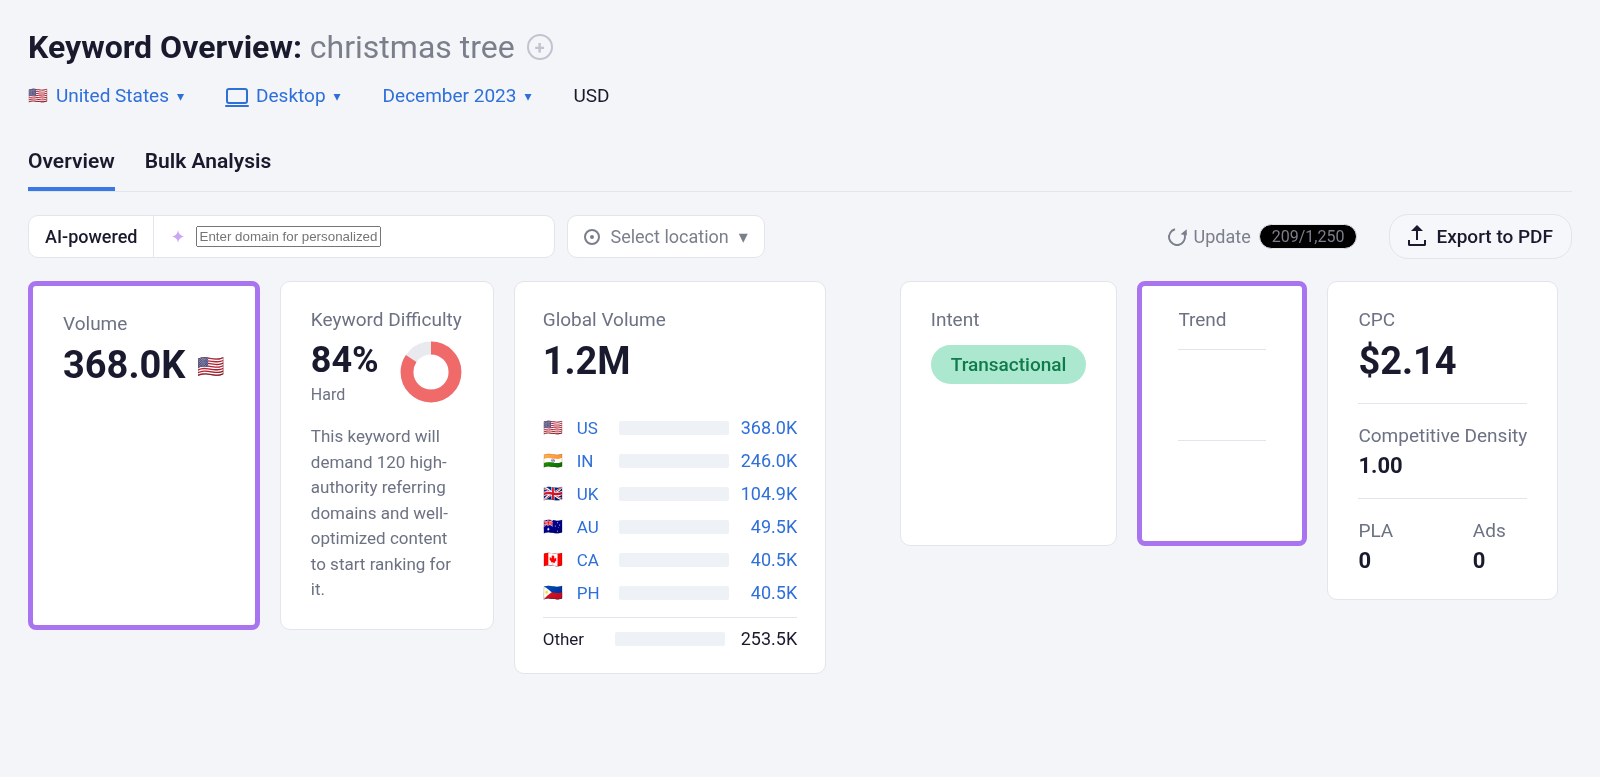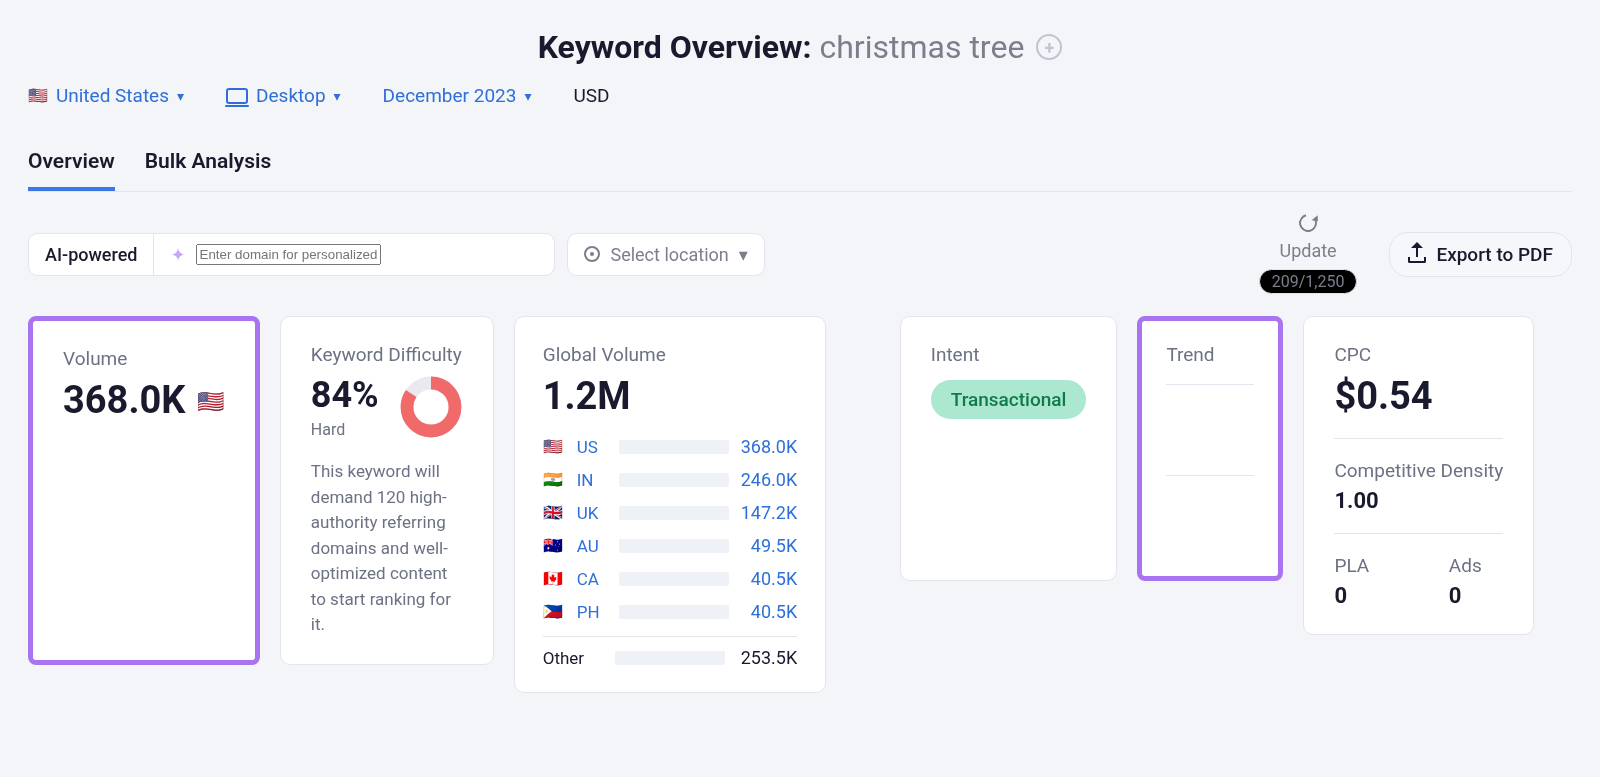--- a/index.html
+++ b/index.html
@@ -22,21 +22,21 @@
   body {
     margin: 0;
     font-family: -apple-system, BlinkMacSystemFont, "Segoe UI", Roboto, Helvetica, Arial, sans-serif;
     background: var(--bg-page);
     color: var(--text-dark);
     font-size: 16px;
     padding: 28px;
     width: 1600px;
   }
   
-  .header-row { display: flex; align-items: center; gap: 12px; justify-content: center; }
+  .header-row { display: flex; align-items: center; gap: 12px; }
   .page-title { font-size: 32px; font-weight: 700; margin: 0; }
   .keyword-name { font-weight: 400; color: var(--text-gray); }
   .plus-circle {
     width: 26px; height: 26px; border: 2px solid #bfc4d1; border-radius: 50%;
     display: inline-flex; align-items: center; justify-content: center;
     color: #bfc4d1; font-size: 18px; font-weight: 700; cursor: pointer;
   }
   .filters-row {
     display: flex; align-items: flex-end; gap: 42px; margin-top: 18px;
     font-size: 19px;
@@ -64,21 +64,21 @@
     display: inline-flex; align-items: center; gap: 10px; font-size: 18px; color: var(--text-gray);
     cursor: pointer;
   }
   .ai-wrap { display:flex; align-items:center; border:1px solid var(--border); background:#fff; border-radius:10px; overflow:hidden;justify-content:center; }
   .ai-wrap .ai-section { padding:10px 16px; border-right:1px solid var(--border); font-size:18px; color:var(--text-dark); font-weight:500; }
   .ai-wrap .domain-section { display:flex; align-items:center; gap:10px; padding:10px 16px; color:var(--text-gray); font-size:19px; min-width:400px; }
   .sparkle { color:#c9a7f5; font-size:18px; }
   .loc-icon { width:16px; height:16px; border:2px solid var(--text-gray); border-radius:50%; position:relative; }
   .loc-icon::after { content:""; width:4px; height:4px; background:var(--text-gray); border-radius:50%; position:absolute; left:4px; top:4px; }
   .toolbar-spacer { flex: 1; }
-  .update-btn { color: var(--text-gray); display:flex; align-items:center; gap:8px; cursor:pointer; font-size:18px;flex-direction:column; }
+  .update-btn { color: var(--text-gray); display:flex; align-items:center; gap:8px; cursor:pointer; font-size:18px; }
   .update-btn .count { border:1px solid var(--border); border-radius:14px; padding:2px 12px; font-size:16px; color:var(--text-gray); background:#000000; }
   .reload-icon { width:18px; height:18px; border:2px solid var(--text-gray); border-radius:50%; border-top-color:transparent; transform:rotate(30deg); position:relative; }
   .reload-icon::after { content:""; position:absolute; top:-4px; right:-1px; border-left:5px solid var(--text-gray); border-top:4px solid transparent; border-bottom:4px solid transparent; transform:rotate(20deg);}
   .export-btn {
     border:1px solid var(--border); background:#f5f7fa; border-radius:19px; padding:10px 18px;
     display:flex; align-items:center; gap:10px; font-size:19px; color:var(--text-dark); cursor:pointer; font-weight:500; margin-left:20px;
   }
   .upload-icon { width:18px; height:18px; position:relative; }
   .upload-icon::before { content:""; position:absolute; left:8px; top:0; width:2px; height:12px; background:var(--text-dark); }
   .upload-icon::after { content:""; position:absolute; left:3px; top:0; border-left:6px solid transparent; border-right:6px solid transparent; border-bottom:6px solid var(--text-dark); transform:translateY(-3px);}
@@ -117,21 +117,21 @@
   .gv-row.other .cc { color:var(--text-dark); width:60px; }
   .gv-row.other .val { color:var(--text-dark); }
 
   
   .intent-pill {
     display:inline-block; background:var(--green-bg); color:var(--green-text);
     border-radius:22px; padding:8px 20px; font-size:19px; font-weight:500; margin-top:6px;
   }
 
   
-  .trend-card { padding:22px 24px 12px; }
+  .trend-card { padding:22px 36px 12px; }
   .trend-chart {
     height:180px; display:flex; align-items:flex-end; gap:8px; margin-top:18px;
     border-top:1px solid var(--border); position:relative;
   }
   .trend-chart::before {
     content:""; position:absolute; left:0; right:0; top:50%; border-top:1px solid var(--border);
   }
   .trend-bar { flex:1; background:var(--blue-light); border-radius:2px 2px 0 0; position:relative; z-index:1; }
 
   
@@ -237,41 +237,41 @@
           </svg>
         </div>
       </div>
       <div class="kd-desc">This keyword will demand 120 high-authority referring domains and well-optimized content to start ranking for it.</div>
     </div>
   </div>
 
   <div class="col col-2">
     <div class="card" style="padding:26px 28px 18px;">
       <p class="card-title">Global Volume</p>
-      <div class="big-val" style="margin-bottom:12px;align-items:flex-end;">
+      <div class="big-val" style="margin-bottom:28px;align-items:flex-end;">
           <span>1.2M</span>
         </div>
       <div id="gv-rows">
           <div class="gv-row">
             <span class="flag flag-us"></span>
             <span class="cc">US</span>
             <span class="bar"><span class="bar-fill primary" style="width:40%"></span></span>
             <span class="val">368.0K</span>
           </div>
           <div class="gv-row">
             <span class="flag flag-in"></span>
             <span class="cc">IN</span>
             <span class="bar"><span class="bar-fill" style="width:17%"></span></span>
             <span class="val">246.0K</span>
           </div>
           <div class="gv-row">
             <span class="flag flag-uk"></span>
             <span class="cc">UK</span>
             <span class="bar"><span class="bar-fill" style="width:15%"></span></span>
-            <span class="val">147.2K</span>
+            <span class="val">104.9K</span>
           </div>
           <div class="gv-row">
             <span class="flag flag-au"></span>
             <span class="cc">AU</span>
             <span class="bar"><span class="bar-fill" style="width:9%"></span></span>
             <span class="val">49.5K</span>
           </div>
           <div class="gv-row">
             <span class="flag flag-ca"></span>
             <span class="cc">CA</span>
@@ -314,21 +314,21 @@
           <div class="trend-bar" style="height: 100%;"></div>
           <div class="trend-bar" style="height: 100%;"></div>
         </div>
     </div>
   </div>
 
   <div class="col col-4">
     <div class="card">
       <p class="card-title">CPC</p>
       <div class="big-val">
-          <span>$0.54</span>
+          <span>$2.14</span>
         </div>
       <div class="divider"></div>
       <p class="mini-title">Competitive Density</p>
       <div class="mid-val">1.00</div>
       <div class="divider"></div>
       <div class="pla-row">
         <div class="pla-col">
           <p class="mini-title">PLA</p>
           <div class="mid-val">0</div>
         </div>

